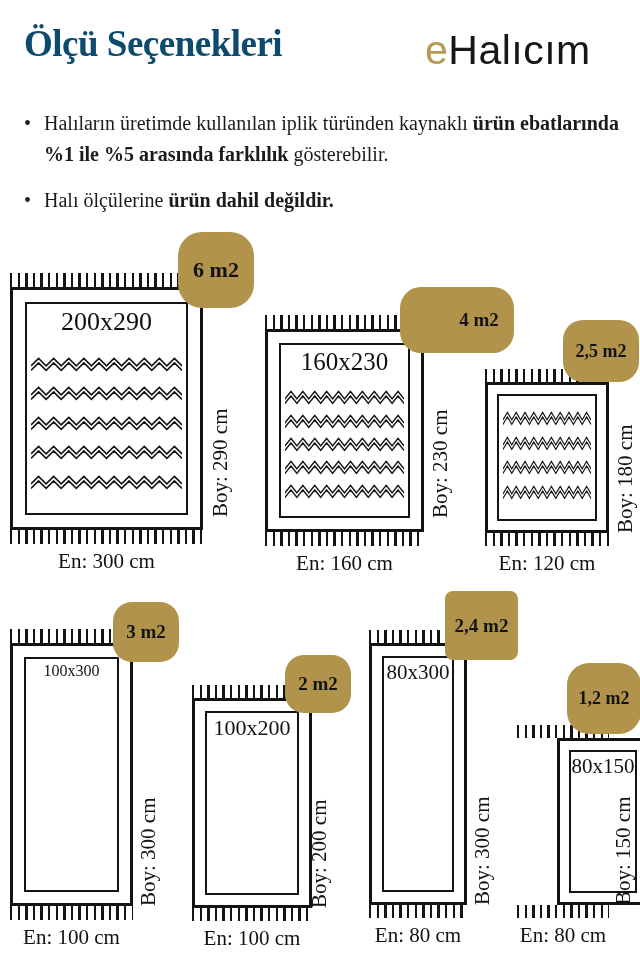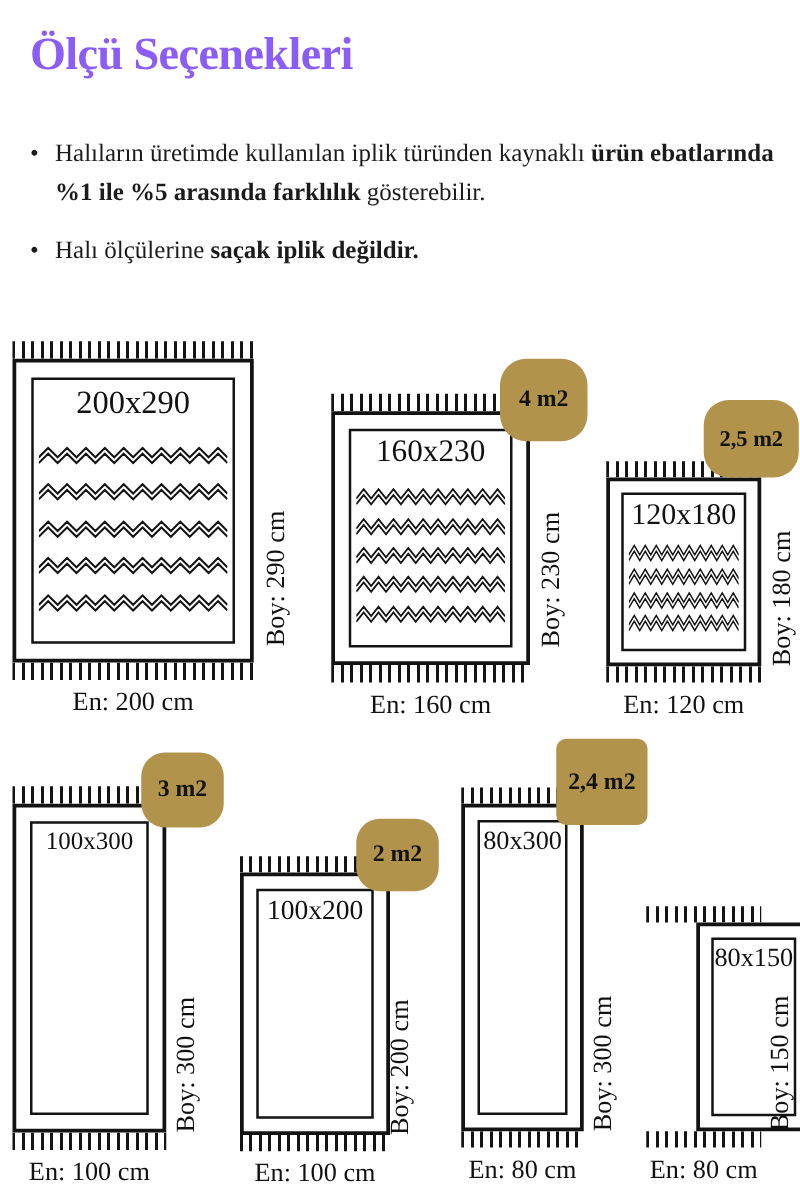--- a/index.html
+++ b/index.html
@@ -3,21 +3,21 @@
 <meta charset="utf-8">
 <style>
   html,body{margin:0;padding:0;background:#ffffff;}
   .page{
     position:relative; width:640px; height:960px; background:#ffffff;
     overflow:hidden; font-family:"Liberation Serif", serif; color:#151515;
   }
   
   .title{
     position:absolute; left:24px; top:22px; margin:0;
-    font-size:37px; font-weight:bold; letter-spacing:-0.5px; color:#8b5cf6;
+    font-size:37px; font-weight:bold; letter-spacing:-0.5px; color:#0c4a6e;
   }
   .logo{
     position:absolute; left:425px; top:27px;
     font-family:"Liberation Sans", sans-serif; font-weight:300;
     font-size:41px; letter-spacing:0.5px; color:#161616; white-space:nowrap;
   }
   .logo .accent{ color:var(--logo-accent,#b69a58); }
   
   .notes{
     position:absolute; left:24px; top:108px; width:596px;
@@ -62,33 +62,35 @@
     font-weight:bold; color:#131313; white-space:nowrap;
   }
 </style>
 </head>
 <body>
 
 <div class="page">
 
   <h1 class="title">Ölçü Seçenekleri</h1>
 
+  <div class="logo"><span class="accent">e</span><span>Halıcım</span></div>
 
   <ul class="notes">
     <li>
       <span class="dot">•</span>
       <span class="note-text"><span>Halıların üretimde kullanılan iplik türünden kaynaklı </span><b>ürün ebatlarında %1 ile %5 arasında farklılık</b><span> gösterebilir.</span></span>
     </li>
     <li>
       <span class="dot">•</span>
-      <span class="note-text"><span>Halı ölçülerine </span><b>saçak iplik değildir.</b><span></span></span>
+      <span class="note-text"><span>Halı ölçülerine </span><b>ürün dahil değildir.</b><span></span></span>
     </li>
   </ul>
 
   <figure class="rug" style="left:10px; top:273px; width:193px;">
+    <div class="badge" style="left:168px; top:-41px; width:76px; height:76px; border-radius:24px; font-size:22px;">6 m2</div>
     <div class="fringe" style="height:14px;"></div>
     <div class="rug-body" style="height:243px; border-width:3.5px;">
       <div class="rug-inner" style="inset:12px;">
         <div class="size-label" style="font-size:26px;">200x290</div>
         <div class="zz">
             <svg viewBox="0 0 180 16" preserveAspectRatio="none">
               <polyline points="0,9.5 9,1.5 18,9.5 27,1.5 36,9.5 45,1.5 54,9.5 63,1.5 72,9.5 81,1.5 90,9.5 99,1.5 108,9.5 117,1.5 126,9.5 135,1.5 144,9.5 153,1.5 162,9.5 171,1.5 180,9.5" fill="none" stroke="#131313" stroke-width="1.9"></polyline>
               <polyline points="0,14.3 9,6.3 18,14.3 27,6.3 36,14.3 45,6.3 54,14.3 63,6.3 72,14.3 81,6.3 90,14.3 99,6.3 108,14.3 117,6.3 126,14.3 135,6.3 144,14.3 153,6.3 162,14.3 171,6.3 180,14.3" fill="none" stroke="#131313" stroke-width="1.9"></polyline>
             </svg>
             <svg viewBox="0 0 180 16" preserveAspectRatio="none">
@@ -104,26 +106,26 @@
               <polyline points="0,14.3 9,6.3 18,14.3 27,6.3 36,14.3 45,6.3 54,14.3 63,6.3 72,14.3 81,6.3 90,14.3 99,6.3 108,14.3 117,6.3 126,14.3 135,6.3 144,14.3 153,6.3 162,14.3 171,6.3 180,14.3" fill="none" stroke="#131313" stroke-width="1.9"></polyline>
             </svg>
             <svg viewBox="0 0 180 16" preserveAspectRatio="none">
               <polyline points="0,9.5 9,1.5 18,9.5 27,1.5 36,9.5 45,1.5 54,9.5 63,1.5 72,9.5 81,1.5 90,9.5 99,1.5 108,9.5 117,1.5 126,9.5 135,1.5 144,9.5 153,1.5 162,9.5 171,1.5 180,9.5" fill="none" stroke="#131313" stroke-width="1.9"></polyline>
               <polyline points="0,14.3 9,6.3 18,14.3 27,6.3 36,14.3 45,6.3 54,14.3 63,6.3 72,14.3 81,6.3 90,14.3 99,6.3 108,14.3 117,6.3 126,14.3 135,6.3 144,14.3 153,6.3 162,14.3 171,6.3 180,14.3" fill="none" stroke="#131313" stroke-width="1.9"></polyline>
             </svg>
           </div>
       </div>
     </div>
     <div class="fringe" style="height:14px;"></div>
-    <figcaption class="en-label">En: 200 cm</figcaption>
+    <figcaption class="en-label">En: 300 cm</figcaption>
     <div class="boy-label" style="left:199px; top:244px;">Boy: 290 cm</div>
   </figure>
 
   <figure class="rug" style="left:265px; top:315px; width:159px;">
-    <div class="badge" style="left:135px; top:-28px; width:70px; height:66px; border-radius:21px; font-size:19px;">4 m2</div>
+    <div class="badge" style="left:135px; top:-28px; width:70px; height:66px; border-radius:21px; font-size:19px;padding-left:44px;">4 m2</div>
     <div class="fringe" style="height:14px;"></div>
     <div class="rug-body" style="height:203px;">
       <div class="rug-inner" style="inset:11px;">
         <div class="size-label" style="font-size:25px;">160x230</div>
         <div class="zz">
             <svg viewBox="0 0 180 16" preserveAspectRatio="none">
               <polyline points="0,9.5 9,1.5 18,9.5 27,1.5 36,9.5 45,1.5 54,9.5 63,1.5 72,9.5 81,1.5 90,9.5 99,1.5 108,9.5 117,1.5 126,9.5 135,1.5 144,9.5 153,1.5 162,9.5 171,1.5 180,9.5" fill="none" stroke="#131313" stroke-width="1.9"></polyline>
               <polyline points="0,14.3 9,6.3 18,14.3 27,6.3 36,14.3 45,6.3 54,14.3 63,6.3 72,14.3 81,6.3 90,14.3 99,6.3 108,14.3 117,6.3 126,14.3 135,6.3 144,14.3 153,6.3 162,14.3 171,6.3 180,14.3" fill="none" stroke="#131313" stroke-width="1.9"></polyline>
             </svg>
             <svg viewBox="0 0 180 16" preserveAspectRatio="none">
@@ -148,21 +150,20 @@
     <div class="fringe" style="height:14px;"></div>
     <figcaption class="en-label">En: 160 cm</figcaption>
     <div class="boy-label" style="left:164px; top:203px;">Boy: 230 cm</div>
   </figure>
 
   <figure class="rug" style="left:485px; top:369px; width:124px;">
     <div class="badge" style="left:78px; top:-49px; width:76px; height:62px; border-radius:20px; font-size:18px;">2,5 m2</div>
     <div class="fringe"></div>
     <div class="rug-body" style="height:151px;">
       <div class="rug-inner" style="inset:9px;">
-        <div class="size-label" style="font-size:24px;">120x180</div>
         <div class="zz">
             <svg viewBox="0 0 180 16" preserveAspectRatio="none">
               <polyline points="0,9.5 9,1.5 18,9.5 27,1.5 36,9.5 45,1.5 54,9.5 63,1.5 72,9.5 81,1.5 90,9.5 99,1.5 108,9.5 117,1.5 126,9.5 135,1.5 144,9.5 153,1.5 162,9.5 171,1.5 180,9.5" fill="none" stroke="#131313" stroke-width="1.9"></polyline>
               <polyline points="0,14.3 9,6.3 18,14.3 27,6.3 36,14.3 45,6.3 54,14.3 63,6.3 72,14.3 81,6.3 90,14.3 99,6.3 108,14.3 117,6.3 126,14.3 135,6.3 144,14.3 153,6.3 162,14.3 171,6.3 180,14.3" fill="none" stroke="#131313" stroke-width="1.9"></polyline>
             </svg>
             <svg viewBox="0 0 180 16" preserveAspectRatio="none">
               <polyline points="0,9.5 9,1.5 18,9.5 27,1.5 36,9.5 45,1.5 54,9.5 63,1.5 72,9.5 81,1.5 90,9.5 99,1.5 108,9.5 117,1.5 126,9.5 135,1.5 144,9.5 153,1.5 162,9.5 171,1.5 180,9.5" fill="none" stroke="#131313" stroke-width="1.9"></polyline>
               <polyline points="0,14.3 9,6.3 18,14.3 27,6.3 36,14.3 45,6.3 54,14.3 63,6.3 72,14.3 81,6.3 90,14.3 99,6.3 108,14.3 117,6.3 126,14.3 135,6.3 144,14.3 153,6.3 162,14.3 171,6.3 180,14.3" fill="none" stroke="#131313" stroke-width="1.9"></polyline>
             </svg>
             <svg viewBox="0 0 180 16" preserveAspectRatio="none">
@@ -179,21 +180,21 @@
     <div class="fringe"></div>
     <figcaption class="en-label">En: 120 cm</figcaption>
     <div class="boy-label" style="left:129px; top:164px;">Boy: 180 cm</div>
   </figure>
 
   <figure class="rug" style="left:10px; top:629px; width:123px;">
     <div class="badge" style="left:103px; top:-27px; width:66px; height:60px; border-radius:19px; font-size:19px;">3 m2</div>
     <div class="fringe" style="height:14px;"></div>
     <div class="rug-body" style="height:263px;">
       <div class="rug-inner" style="inset:11px;">
-        <div class="size-label" style="font-size:20px;">100x300</div>
+        <div class="size-label" style="font-size:16px;">100x300</div>
         <div class="zz"></div>
       </div>
     </div>
     <div class="fringe" style="height:14px;"></div>
     <figcaption class="en-label">En: 100 cm</figcaption>
     <div class="boy-label" style="left:127px; top:277px;">Boy: 300 cm</div>
   </figure>
 
   <figure class="rug" style="left:192px; top:685px; width:120px;">
     <div class="badge" style="left:93px; top:-30px; width:66px; height:58px; border-radius:19px; font-size:19px;">2 m2</div>
@@ -217,20 +218,21 @@
         <div class="size-label" style="font-size:21px;">80x300</div>
         <div class="zz"></div>
       </div>
     </div>
     <div class="fringe"></div>
     <figcaption class="en-label">En: 80 cm</figcaption>
     <div class="boy-label" style="left:102px; top:275px;">Boy: 300 cm</div>
   </figure>
 
   <figure class="rug" style="left:517px; top:725px; width:92px;">
+    <div class="badge" style="left:50px; top:-62px; width:74px; height:71px; border-radius:22px; font-size:18px;">1,2 m2</div>
     <div class="fringe"></div>
     <div class="rug-body" style="height:167px;margin-left:40px;">
       <div class="rug-inner" style="inset:9px;">
         <div class="size-label" style="font-size:21px;">80x150</div>
         <div class="zz"></div>
       </div>
     </div>
     <div class="fringe"></div>
     <figcaption class="en-label">En: 80 cm</figcaption>
     <div class="boy-label" style="left:95px; top:180px;">Boy: 150 cm</div>

